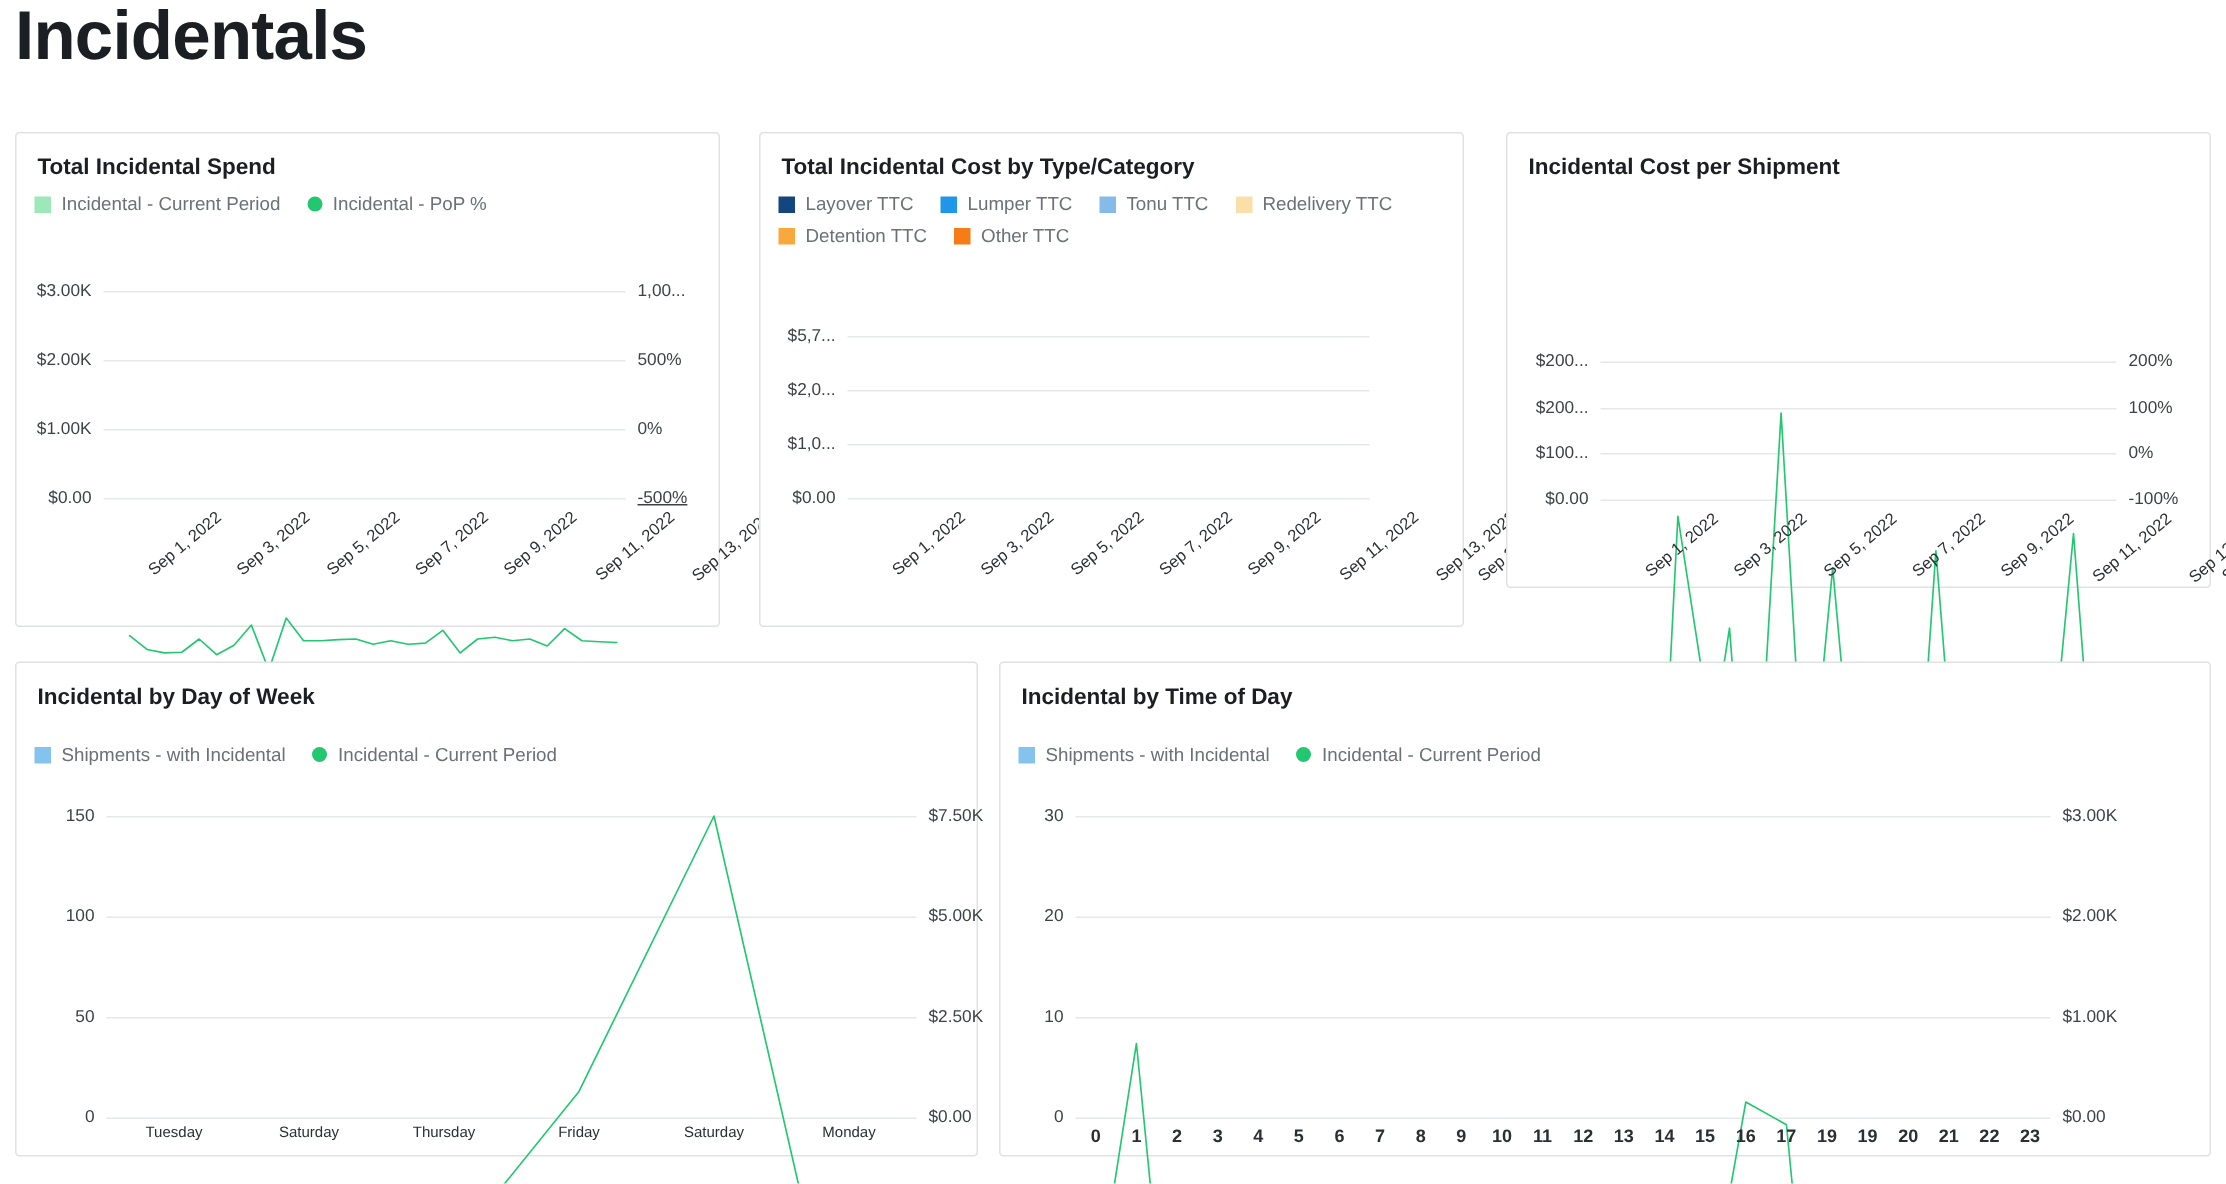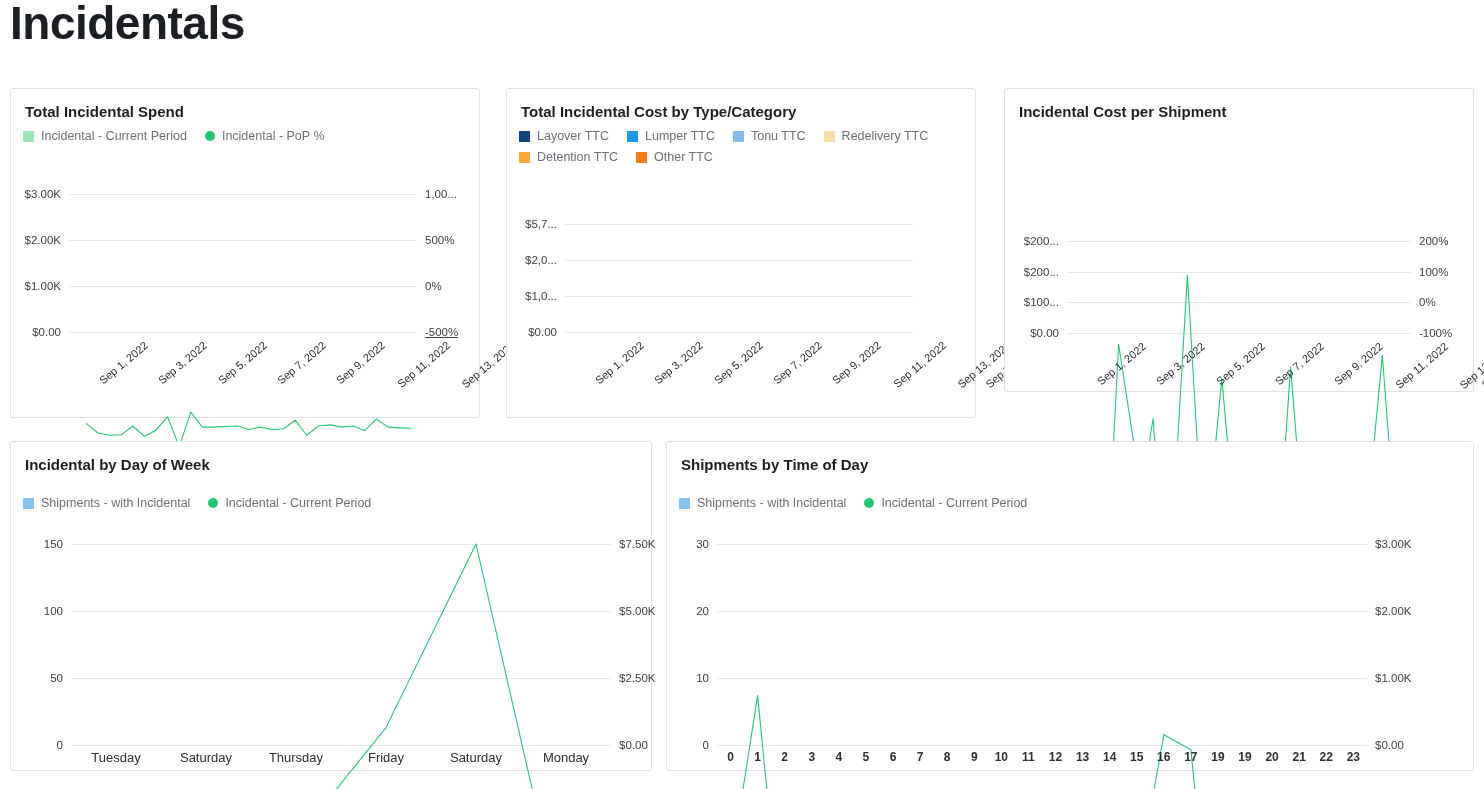--- a/index.html
+++ b/index.html
@@ -72,21 +72,21 @@
 
   .lineLayer { position: absolute; left:0; top:0; right:0; bottom:0; overflow: visible; }
 
   .xlabels { position: absolute; left: 0; right: 0; display: flex; }
   .xcell { flex: 1 1 0; display: flex; justify-content: center; }
   .xrot {
     font-size: 11px; color: #2b2f33; white-space: nowrap;
     transform: rotate(-40deg); transform-origin: right top;
     position: relative; top: 2px; left: 14px;
   }
-  .xflat { font-size: 13px; color: #2b2f33; white-space: nowrap; }
+  .xflat { font-size: 10px; color: #2b2f33; white-space: nowrap; }
   .xflat.small { font-size: 12px; font-weight: bold; color: #2b2f33; }
 </style>
 </head>
 <body>
 
 <div class="page">
 
   <div class="page-title">Incidentals</div>
 
   <div class="panel" style="left:10px; top:88px; width:470px; height:330px;">
@@ -964,21 +964,21 @@
         <div class="xcell">
           <div class="xflat">Saturday</div>
         </div>
         <div class="xcell">
           <div class="xflat">Monday</div>
         </div>
       </div>
   </div>
 
   <div class="panel" style="left:666px; top:441px; width:808px; height:330px;">
-    <div class="panel-title">Shipments by Time of Day</div>
+    <div class="panel-title">Incidental by Time of Day</div>
     <div class="legend" style="top:54px; right:10px;" id="lg-tod">
         <div class="lg-item">
           <span class="sw" style="background: rgb(133, 195, 239);"></span>
           <span>Shipments - with Incidental</span>
         </div>
         <div class="lg-item">
           <span class="sw dot" style="background: rgb(34, 199, 112);"></span>
           <span>Incidental - Current Period</span>
         </div>
       </div>

